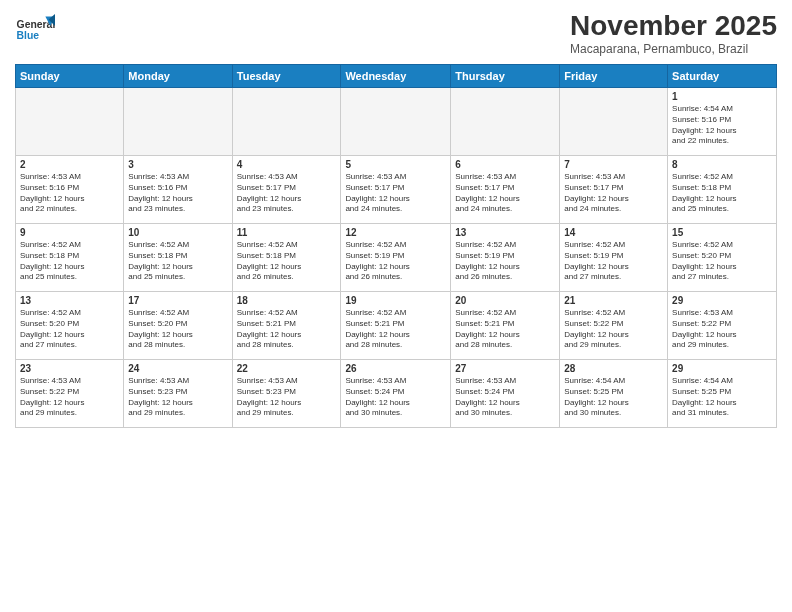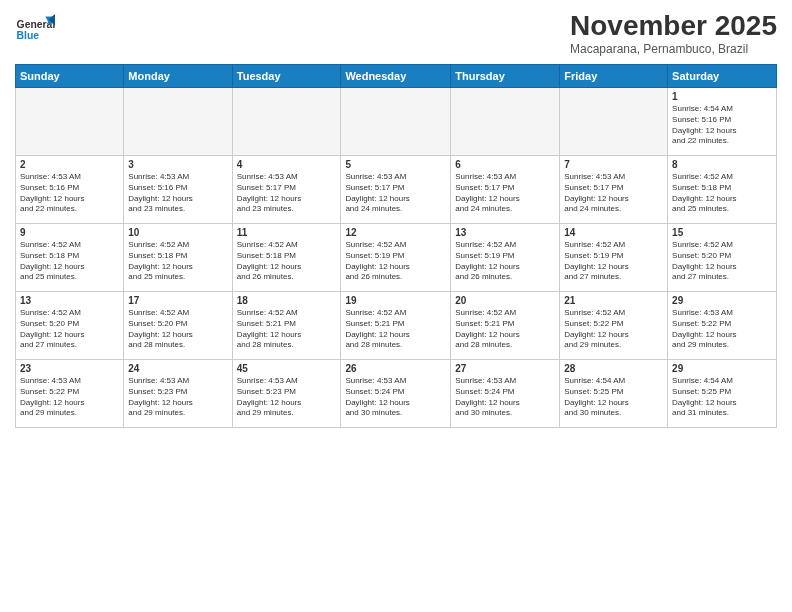--- a/index.html
+++ b/index.html
@@ -293,21 +293,21 @@
 and 29 minutes.</div>
           </td>
           <td>
             <span class="day-number">24</span>
             <div class="day-info" style="white-space: pre-line;">Sunrise: 4:53 AM
 Sunset: 5:23 PM
 Daylight: 12 hours
 and 29 minutes.</div>
           </td>
           <td>
-            <span class="day-number">45</span>
+            <span class="day-number">22</span>
             <div class="day-info" style="white-space: pre-line;">Sunrise: 4:53 AM
 Sunset: 5:23 PM
 Daylight: 12 hours
 and 29 minutes.</div>
           </td>
           <td>
             <span class="day-number">26</span>
             <div class="day-info" style="white-space: pre-line;">Sunrise: 4:53 AM
 Sunset: 5:24 PM
 Daylight: 12 hours

